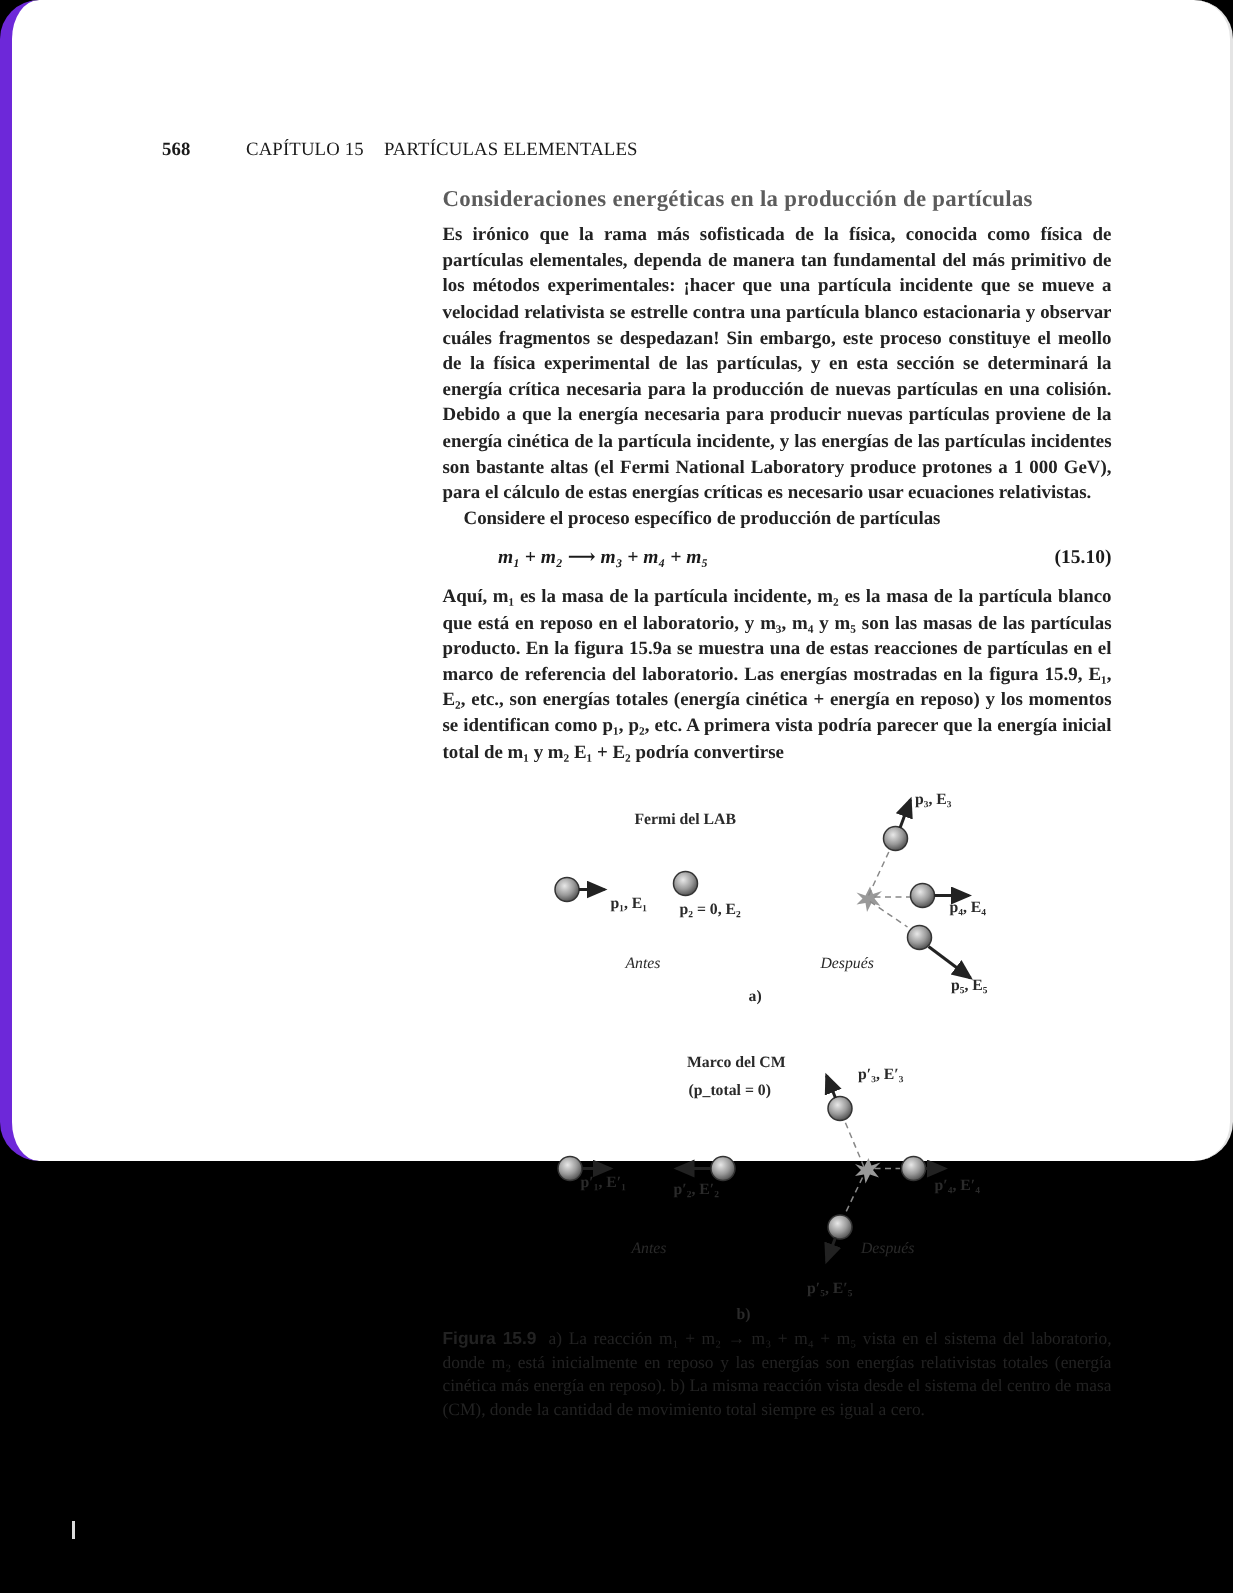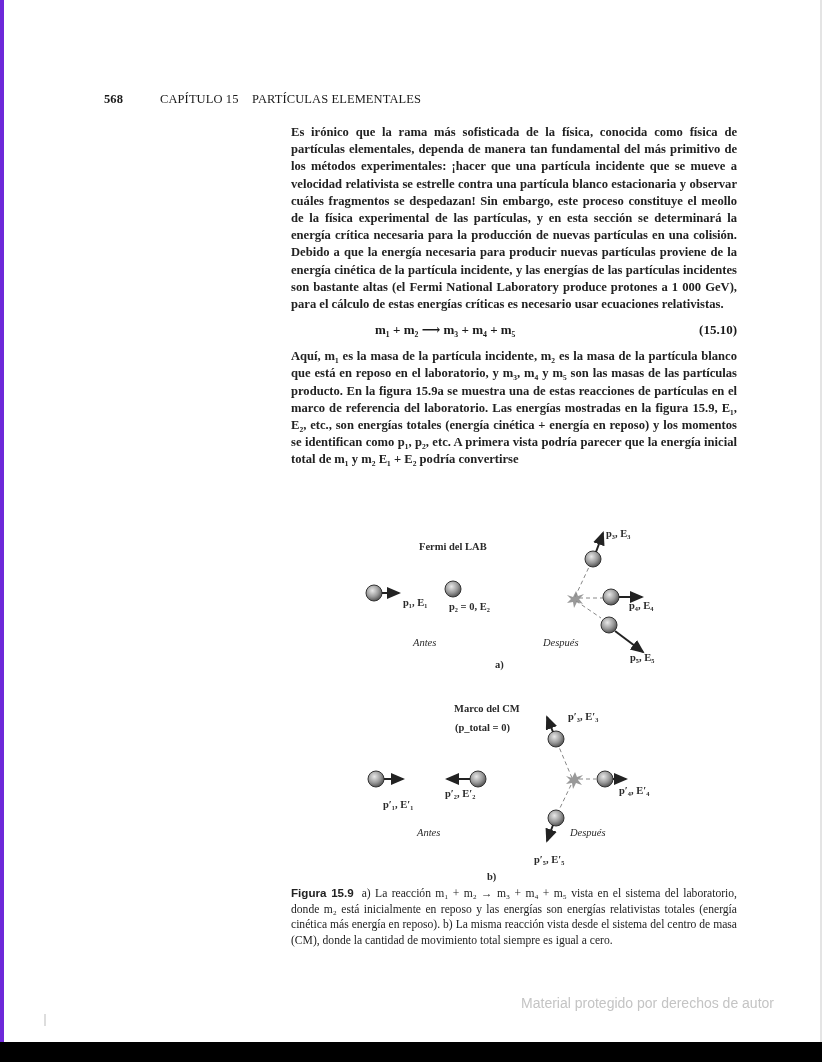--- a/index.html
+++ b/index.html
@@ -1,43 +1,43 @@
 <!DOCTYPE html>
 <html><head>
 <meta charset="utf-8">
 <style>
   html, body { margin: 0; padding: 0; }
   body {
     width: 822px; height: 1062px; background: #000; position: relative; overflow: hidden;
     font-family: "Liberation Serif", "DejaVu Serif", serif; color: #1a1a1a;
   }
   .page {
-    position: absolute; left: 0; top: 0; width: 822px; height: 1042px; background: #fff;
-    border-left: 4px solid #6d28d9; border-right: 2px solid #e4e4e4; box-sizing: border-box;
+    position: absolute; left: 0; top: 0; width: 822px; height: 774px; background: #fff;
+    border-left: 8px solid #6d28d9; border-right: 2px solid #e4e4e4; box-sizing: border-box; border-radius: 26px;
   }
   .running-head {
     position: absolute; top: 92px; left: 100px; font-size: 12.5px; font-weight: bold;
     letter-spacing: 0.1px; display: flex; gap: 0;
   }
   .running-head .pgnum { width: 56px; }
   .running-head .chap { width: 92px; font-weight: normal; }
   .running-head .chapt { font-weight: normal; }
   .content { position: absolute; left: 287px; width: 446px; top: 124px; }
   h2.sec {
     margin: 0 0 6px 0; font-size: 15.2px; font-weight: bold; color: #5c5c5c; letter-spacing: 0.2px;
   }
   p.body {
     margin: 0; font-size: 12.6px; line-height: 17.2px; text-align: justify; font-weight: bold; color: #222;
   }
   p.indent { text-indent: 14px; }
   .eq {
     display: flex; justify-content: space-between; align-items: center; margin: 9px 0 10px 0;
     font-size: 13px; font-weight: bold;
   }
-  .eq .formula { margin-left: 84px; }
+  .eq .formula { margin-left: 37px; font-style: italic; }
   .eq .eqnum { font-style: normal; }
   .figure { position: absolute; left: 287px; top: 525px; width: 446px; height: 355px; }
   .figure svg { position: absolute; left: 0; top: 0; }
   .flabel { position: absolute; font-size: 10.5px; font-weight: bold; color: #2a2a2a; white-space: nowrap; }
   .flabel.it { font-style: italic; font-weight: normal; }
   .caption {
     position: absolute; left: 287px; top: 885px; width: 446px; font-size: 11.6px; line-height: 15.6px;
     text-align: justify; color: #222;
   }
   .caption .fig-no { font-weight: bold; font-family: "Liberation Sans", sans-serif; margin-right: 8px; }
@@ -53,21 +53,23 @@
 
 <div class="page">
 
   <div class="running-head">
     <span class="pgnum">568</span>
     <span class="chap">CAPÍTULO 15</span>
     <span class="chapt">PARTÍCULAS ELEMENTALES</span>
   </div>
 
   <div class="content">
+    <h2 class="sec">Consideraciones energéticas en la producción de partículas</h2>
     <p class="body">Es irónico que la rama más sofisticada de la física, conocida como física de partículas elementales, dependa de manera tan fundamental del más primitivo de los métodos experimentales: ¡hacer que una partícula incidente que se mueve a velocidad relativista se estrelle contra una partícula blanco estacionaria y observar cuáles fragmentos se despedazan! Sin embargo, este proceso constituye el meollo de la física experimental de las partículas, y en esta sección se determinará la energía crítica necesaria para la producción de nuevas partículas en una colisión. Debido a que la energía necesaria para producir nuevas partículas proviene de la energía cinética de la partícula incidente, y las energías de las partículas incidentes son bastante altas (el Fermi National Laboratory produce protones a 1 000 GeV), para el cálculo de estas energías críticas es necesario usar ecuaciones relativistas.</p>
+    <p class="body indent">Considere el proceso específico de producción de partículas</p>
     <div class="eq">
       <span class="formula">
         <span>m₁ + m₂</span>
         <span>⟶</span>
         <span>m₃ + m₄ + m₅</span>
       </span>
       <span class="eqnum">(15.10)</span>
     </div>
     <p class="body">Aquí, m₁ es la masa de la partícula incidente, m₂ es la masa de la partícula blanco que está en reposo en el laboratorio, y m₃, m₄ y m₅ son las masas de las partículas producto. En la figura 15.9a se muestra una de estas reacciones de partículas en el marco de referencia del laboratorio. Las energías mostradas en la figura 15.9, E₁, E₂, etc., son energías totales (energía cinética + energía en reposo) y los momentos se identifican como p₁, p₂, etc. A primera vista podría parecer que la energía inicial total de m₁ y m₂ E₁ + E₂ podría convertirse</p>
   </div>
@@ -130,31 +132,30 @@
     <span class="flabel" style="left:158px;top:76px;">p₂ = 0,  E₂</span>
     <span class="flabel it" style="left:122px;top:112px;">Antes</span>
     <span class="flabel it" style="left:252px;top:112px;">Después</span>
     <span class="flabel" style="left:315px;top:3px;">p₃, E₃</span>
     <span class="flabel" style="left:338px;top:75px;">p₄, E₄</span>
     <span class="flabel" style="left:339px;top:127px;">p₅, E₅</span>
     <span class="flabel" style="left:204px;top:134px;">a)</span>
 
     <span class="flabel" style="left:163px;top:178px;">Marco del CM</span>
     <span class="flabel" style="left:164px;top:197px;">(p_total = 0)</span>
-    <span class="flabel" style="left:92px;top:274px;">p′₁, E′₁</span>
+    <span class="flabel" style="left:92px;top:258px;">p′₁, E′₁</span>
     <span class="flabel" style="left:154px;top:263px;">p′₂, E′₂</span>
     <span class="flabel it" style="left:126px;top:302px;">Antes</span>
     <span class="flabel it" style="left:279px;top:302px;">Después</span>
     <span class="flabel" style="left:277px;top:186px;">p′₃, E′₃</span>
     <span class="flabel" style="left:328px;top:260px;">p′₄, E′₄</span>
     <span class="flabel" style="left:243px;top:329px;">p′₅, E′₅</span>
     <span class="flabel" style="left:196px;top:346px;">b)</span>
   </div>
 
   <div class="caption">
     <span class="fig-no">Figura 15.9</span><span>a) La reacción m₁ + m₂ → m₃ + m₄ + m₅ vista en el sistema del laboratorio, donde m₂ está inicialmente en reposo y las energías son energías relativistas totales (energía cinética más energía en reposo). b) La misma reacción vista desde el sistema del centro de masa (CM), donde la cantidad de movimiento total siempre es igual a cero.</span>
   </div>
 
-  <div class="watermark">Material protegido por derechos de autor</div>
   <div class="cursor-mark"></div>
 </div>
 
 <div class="bottom-bar"></div>
 
 </body></html>

